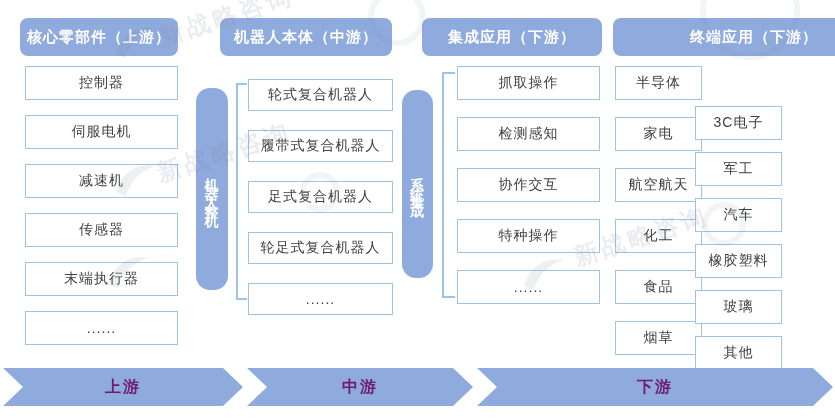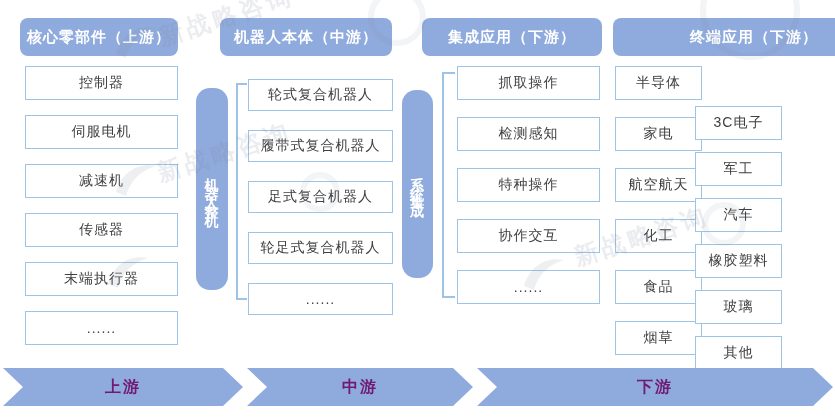--- a/index.html
+++ b/index.html
@@ -97,22 +97,22 @@
     <div class="wbox">轮足式复合机器人</div>
     <div class="wbox">......</div>
   </div>
 
   <div class="vbar bar2">系统集成</div>
   <div class="bracket br3"></div>
 
   <div class="col col3">
     <div class="wbox">抓取操作</div>
     <div class="wbox">检测感知</div>
+    <div class="wbox">协作交互</div>
     <div class="wbox">特种操作</div>
-    <div class="wbox">协作交互</div>
     <div class="wbox">......</div>
   </div>
 
   <div class="col col4l">
     <div class="wbox">半导体</div>
     <div class="wbox">家电</div>
     <div class="wbox">航空航天</div>
     <div class="wbox">化工</div>
     <div class="wbox">食品</div>
     <div class="wbox">烟草</div>

